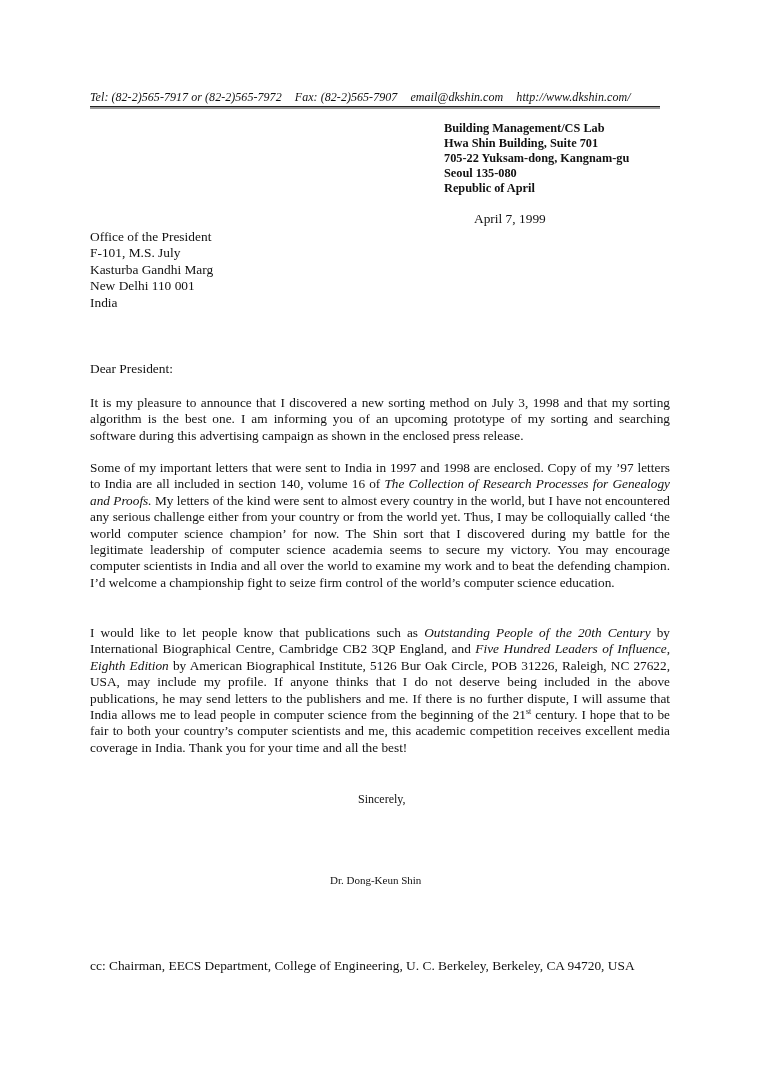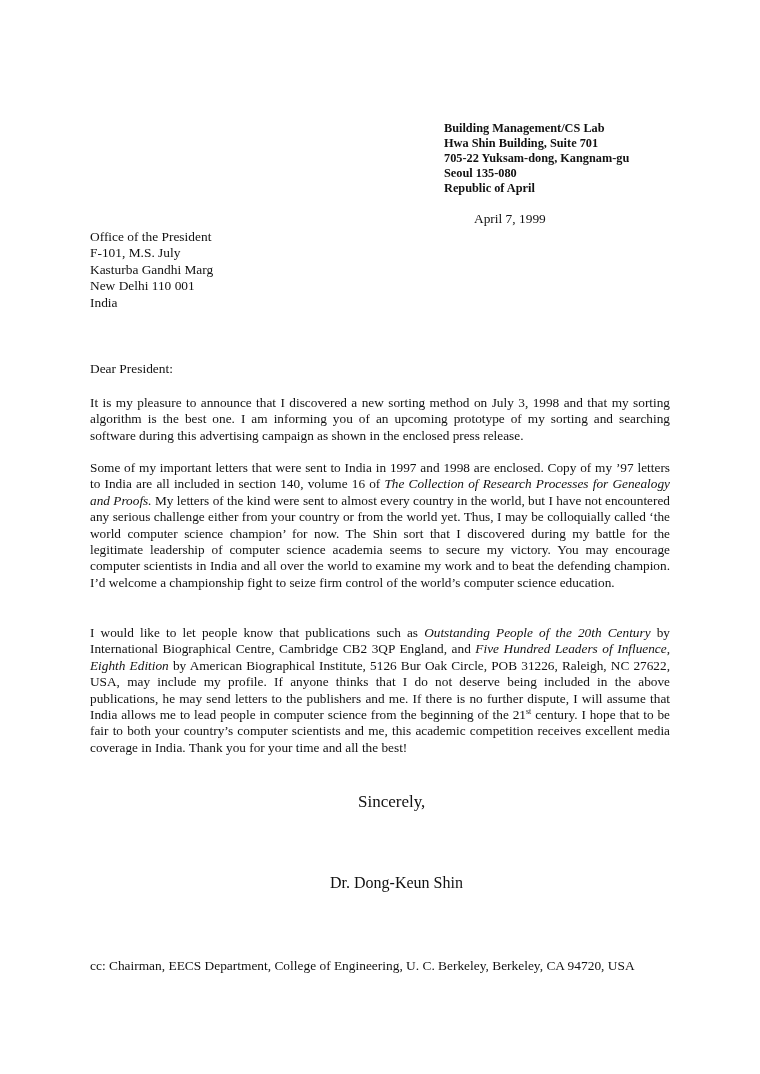--- a/index.html
+++ b/index.html
@@ -74,42 +74,48 @@
     }
     .p1 { top: 395px; }
     .p2 { top: 460px; }
     .p3 { top: 625px; }
     .para i { font-style: italic; }
     .para sup { font-size: 8px; line-height: 0; }
     .closing {
       position: absolute;
       left: 358px;
       top: 792px;
-      font-size: 17px;
+      font-size: 12px;
     }
     .signature {
       position: absolute;
       left: 330px;
       top: 874px;
-      font-size: 16px;
+      font-size: 11px;
     }
     .cc {
       position: absolute;
       left: 90px;
       top: 958px;
       font-size: 13.4px;
       white-space: nowrap;
     }
     .line { display: block; }
   </style>
 </head>
 <body>
 
 <div class="page">
 
+  <div class="header-line">
+    <span>Tel: (82-2)565-7917 or (82-2)565-7972</span>
+    <span>Fax: (82-2)565-7907</span>
+    <span>email@dkshin.com</span>
+    <span>http://www.dkshin.com/</span>
+  </div>
 
   <div class="sender">
     <span class="line">Building Management/CS Lab</span>
     <span class="line">Hwa Shin Building, Suite 701</span>
     <span class="line">705-22 Yuksam-dong, Kangnam-gu</span>
     <span class="line">Seoul 135-080</span>
     <span class="line">Republic of April</span>
   </div>
 
   <div class="date">April 7, 1999</div>

